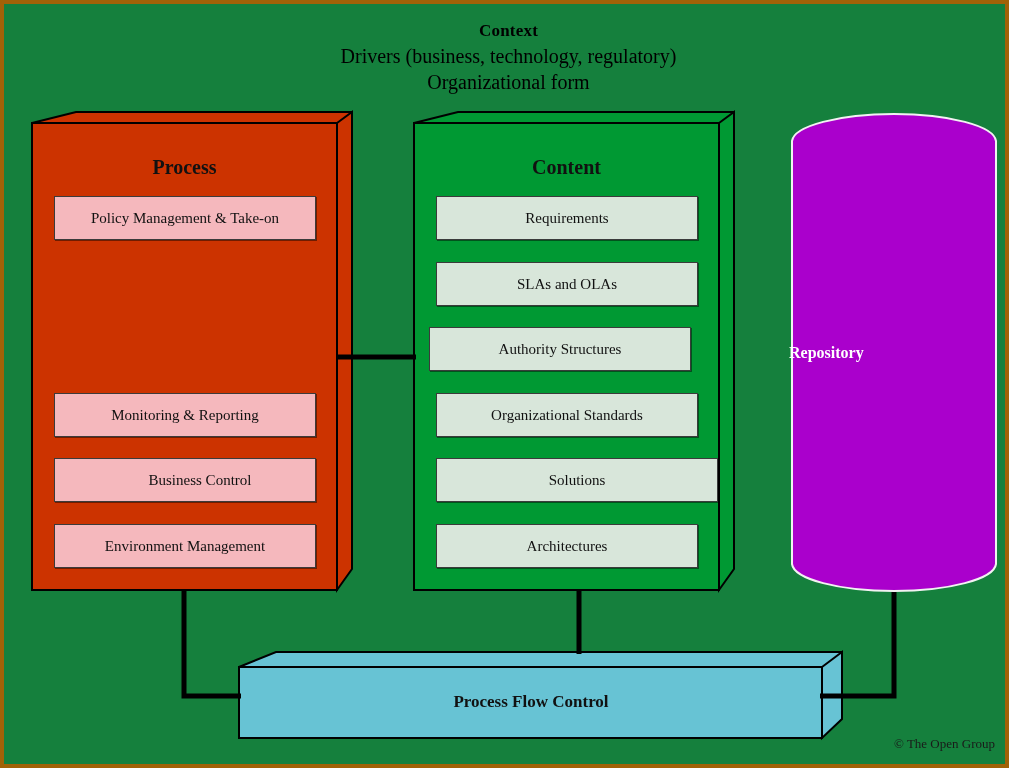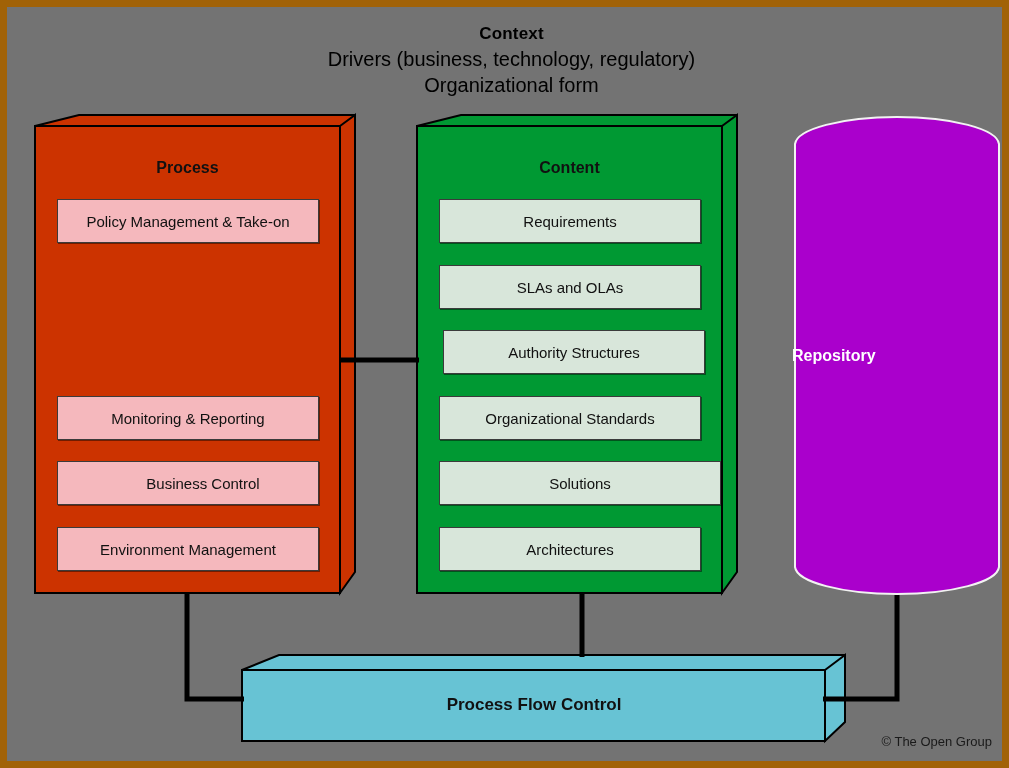--- a/index.html
+++ b/index.html
@@ -5,25 +5,25 @@
 <style>
   html, body {
     margin: 0;
     padding: 0;
     background: #ffffff;
   }
   #canvas {
     position: relative;
     width: 1009px;
     height: 768px;
-    background: #737373;
+    background: #15803d;
     box-sizing: border-box;
-    border: 7px solid #a16207;
+    border: 4px solid #a16207;
     overflow: hidden;
-    font-family: Liberation Sans, sans-serif;
+    font-family: Liberation Serif, serif;
     color: #000000;
   }
 
   
   #context-block {
     position: absolute;
     left: 0;
     top: 16px;
     width: 1009px;
     text-align: center;
@@ -48,21 +48,21 @@
     height: 768px;
     overflow: visible;
   }
   #shapes-layer { z-index: 1; }
   #connector-layer { z-index: 2; }
 
   .pillar-title {
     position: absolute;
     z-index: 3;
     text-align: center;
-    font-size: 16px;
+    font-size: 20px;
     font-weight: bold;
     color: #111111;
   }
 
   .item-box {
     position: absolute;
     z-index: 3;
     box-sizing: border-box;
     border: 1px solid #3b3b3b;
     display: flex;
@@ -166,21 +166,21 @@
 
   <div class="item-box item-process" style="left:50px; top:192px; width:262px; height:44px;">Policy Management &amp; Take-on</div>
   <div class="item-box item-process" style="left:50px; top:389px; width:262px; height:44px;">Monitoring &amp; Reporting</div>
   <div class="item-box item-process" style="left:50px; top:454px; width:262px; height:44px;padding-left:30px;">Business Control</div>
   <div class="item-box item-process" style="left:50px; top:520px; width:262px; height:44px;">Environment Management</div>
 
   <div class="pillar-title" style="left:410px; top:152px; width:305px;">Content</div>
 
   <div class="item-box item-content" style="left:432px; top:192px; width:262px; height:44px;">Requirements</div>
   <div class="item-box item-content" style="left:432px; top:258px; width:262px; height:44px;">SLAs and OLAs</div>
-  <div class="item-box item-content" style="left:436px; top:323px; width:262px; height:44px;">Authority Structures</div>
+  <div class="item-box item-content" style="left:425px; top:323px; width:262px; height:44px;">Authority Structures</div>
   <div class="item-box item-content" style="left:432px; top:389px; width:262px; height:44px;">Organizational Standards</div>
   <div class="item-box item-content" style="left:432px; top:454px; width:282px; height:44px;">Solutions</div>
   <div class="item-box item-content" style="left:432px; top:520px; width:262px; height:44px;">Architectures</div>
 
   <div id="repository-label" style="left:785px; top:340px;">Repository</div>
 
   <div id="pfc-label" style="left:237px; top:688px;">Process Flow Control</div>
 
   <div id="copyright">© The Open Group</div>
 

